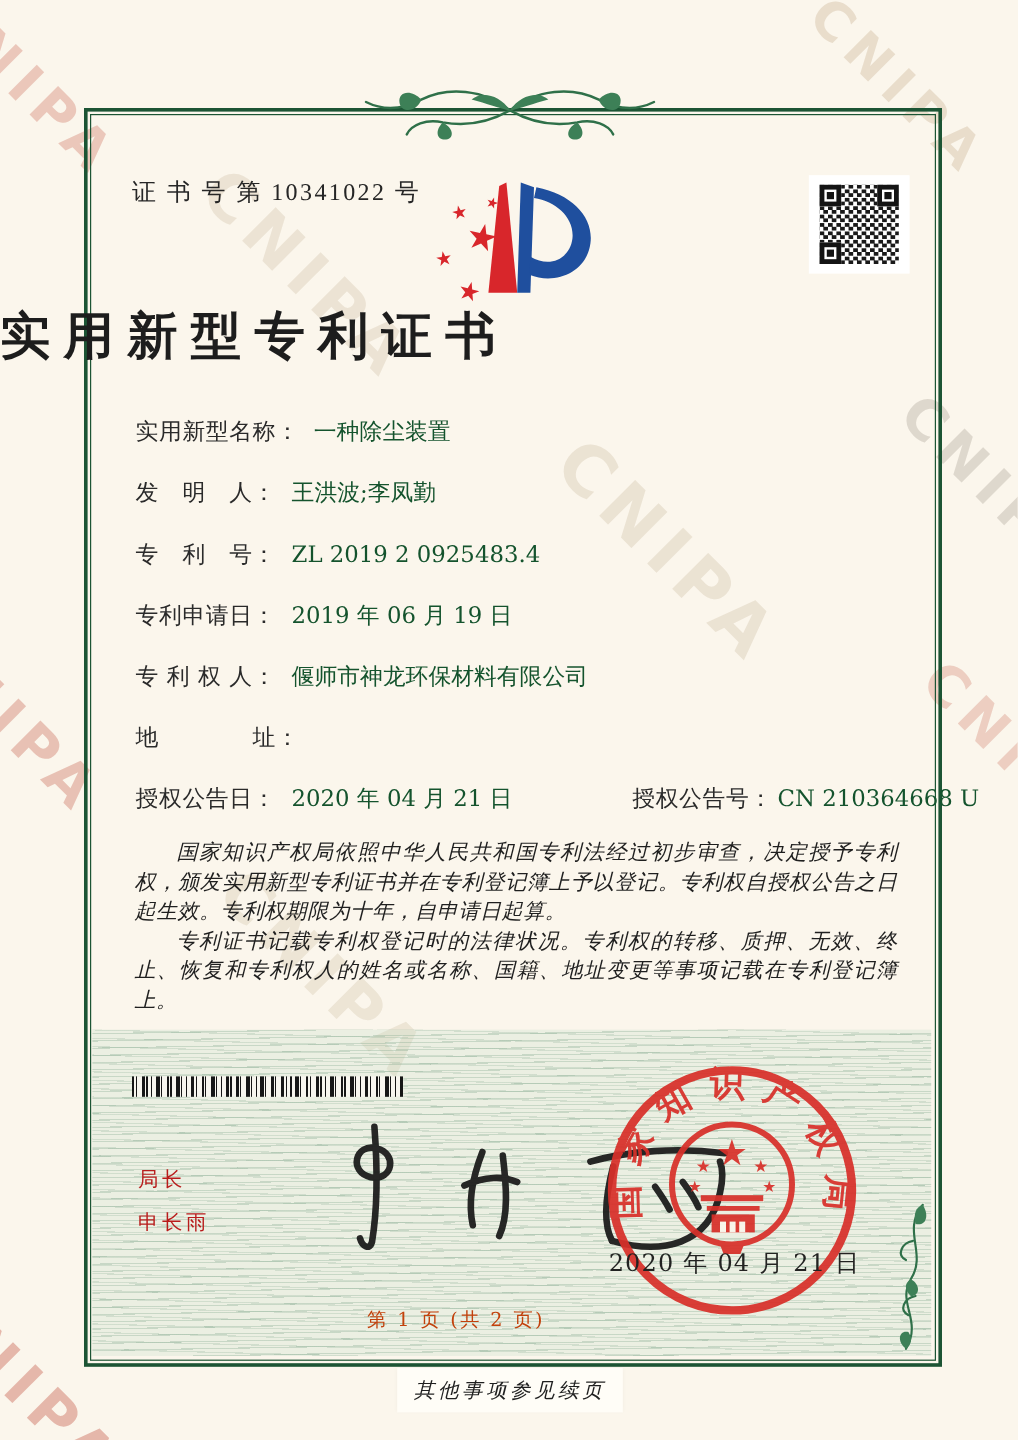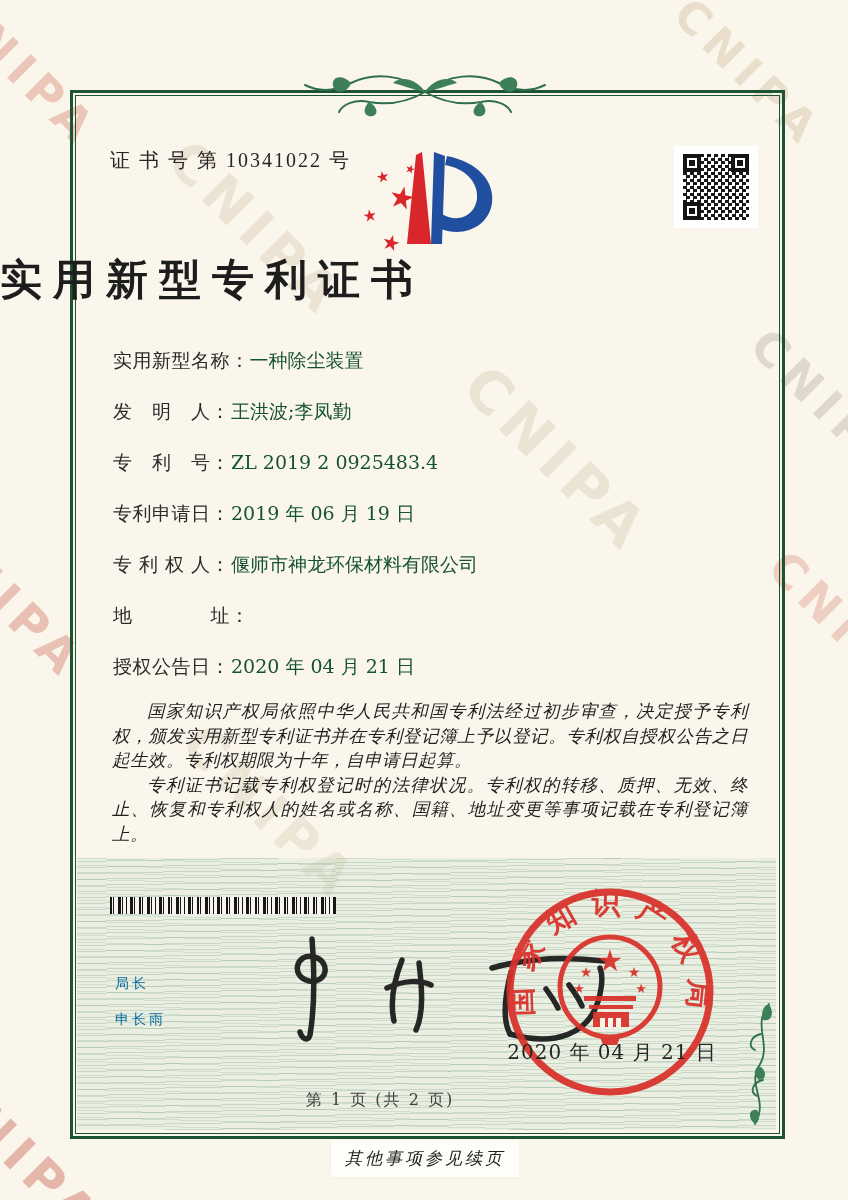--- a/index.html
+++ b/index.html
@@ -53,21 +53,21 @@
   .finder i{display:block;width:6px;height:6px;margin:2px;background:#141414;}
   .f-tl{left:0;top:0;} .f-tr{right:0;top:0;} .f-bl{left:0;bottom:0;}
 
   .title{
     position:absolute;left:0;top:252px;width:837px;text-align:left;z-index:2;
     font-size:42px;font-weight:bold;letter-spacing:11px;color:#1d1d1d;
   }
 
   
   .fields{position:absolute;left:113px;top:350px;width:640px;z-index:2;font-size:19px;}
-  .field-row{display:flex;margin-bottom:31px;line-height:20px;white-space:nowrap;}
+  .field-row{display:flex;margin-bottom:31px;line-height:20px;white-space:nowrap;gap:12px;}
   .field-label{min-width:118px;letter-spacing:0.5px;color:#2a2a2a;}
   .field-value{color:#14532d;}
   .grant-pair{margin-left:88px;display:flex;}
 
   
   .body-text{
     position:absolute;left:112px;top:699px;width:636px;z-index:2;
     font-size:17.5px;line-height:24.5px;color:#1f1f1f;
     font-style:italic;letter-spacing:0.5px;text-align:justify;
   }
@@ -78,28 +78,28 @@
     position:absolute;left:110px;top:897px;width:226px;height:17px;z-index:2;
     background:repeating-linear-gradient(90deg,
       #161616 0 2px,#f7f5ee 2px 3px,#161616 3px 4px,#f7f5ee 4px 8px,
       #161616 8px 11px,#f7f5ee 11px 12px,#161616 12px 13px,#f7f5ee 13px 16px,
       #161616 16px 17px,#f7f5ee 17px 20px,#161616 20px 23px,#f7f5ee 23px 24px,
       #161616 24px 25px,#f7f5ee 25px 29px);
   }
   .officer{
     position:absolute;left:115px;top:965px;z-index:2;
     font-family:"DejaVu Sans","Liberation Sans",sans-serif;
-    font-size:14px;letter-spacing:3px;color:#0369a1;line-height:36px;
+    font-size:17px;letter-spacing:3px;color:#b91c1c;line-height:36px;
   }
   .sig-box{position:absolute;left:252px;top:933px;width:390px;height:114px;z-index:3;}
   .seal-box{position:absolute;left:505px;top:887px;width:210px;height:212px;z-index:4;opacity:0.93;}
 
   .page-info{
     position:absolute;left:0;top:1090px;width:760px;text-align:center;z-index:2;
-    font-size:16px;letter-spacing:2px;color:#404040;
+    font-size:16px;letter-spacing:2px;color:#c2410c;
   }
   .cont-note{
     position:absolute;left:331px;top:1140px;z-index:2;
     background:#fffdf7;padding:7px 14px;
     font-size:17px;font-style:italic;letter-spacing:3px;color:#1f1f1f;
     box-shadow:0 0 4px rgba(0,0,0,0.04);
   }
 
   .flourish-top{position:absolute;left:299px;top:62px;width:252px;height:58px;z-index:2;}
   .vine-br{position:absolute;left:733px;top:1000px;width:44px;height:128px;z-index:2;}
@@ -195,20 +195,24 @@
   <div class="field-row">
     <span class="field-label">专 利 权 人：</span>
     <span class="field-value">偃师市神龙环保材料有限公司</span>
   </div>
   <div class="field-row">
     <span class="field-label">地　　　　址：</span>
   </div>
   <div class="field-row">
     <span class="field-label">授权公告日：</span>
     <span class="field-value">2020 年 04 月 21 日</span>
+    <span class="grant-pair">
+      <span class="field-label" style="min-width:0;margin-right:4px;">授权公告号：</span>
+      <span class="field-value">CN 210364668 U</span>
+    </span>
   </div>
 </div>
 
 <div class="body-text">
   <p>国家知识产权局依照中华人民共和国专利法经过初步审查，决定授予专利权，颁发实用新型专利证书并在专利登记簿上予以登记。专利权自授权公告之日起生效。专利权期限为十年，自申请日起算。</p>
   <p>专利证书记载专利权登记时的法律状况。专利权的转移、质押、无效、终止、恢复和专利权人的姓名或名称、国籍、地址变更等事项记载在专利登记簿上。</p>
 </div>
 
 <div class="barcode"></div>
 

